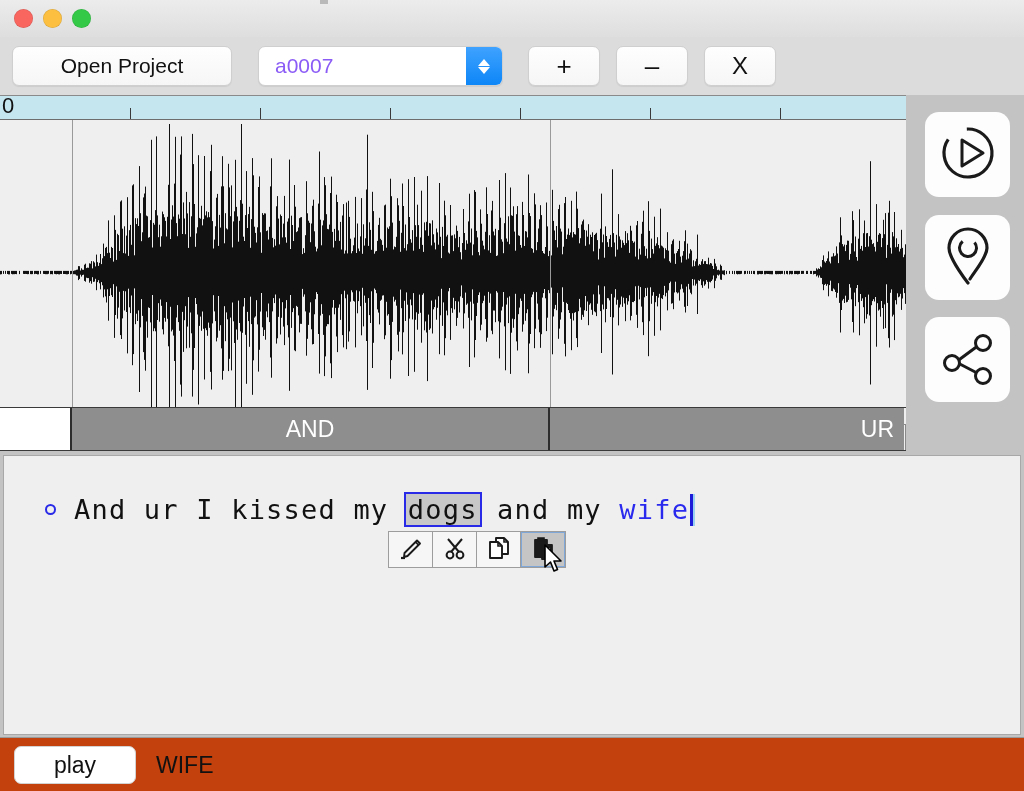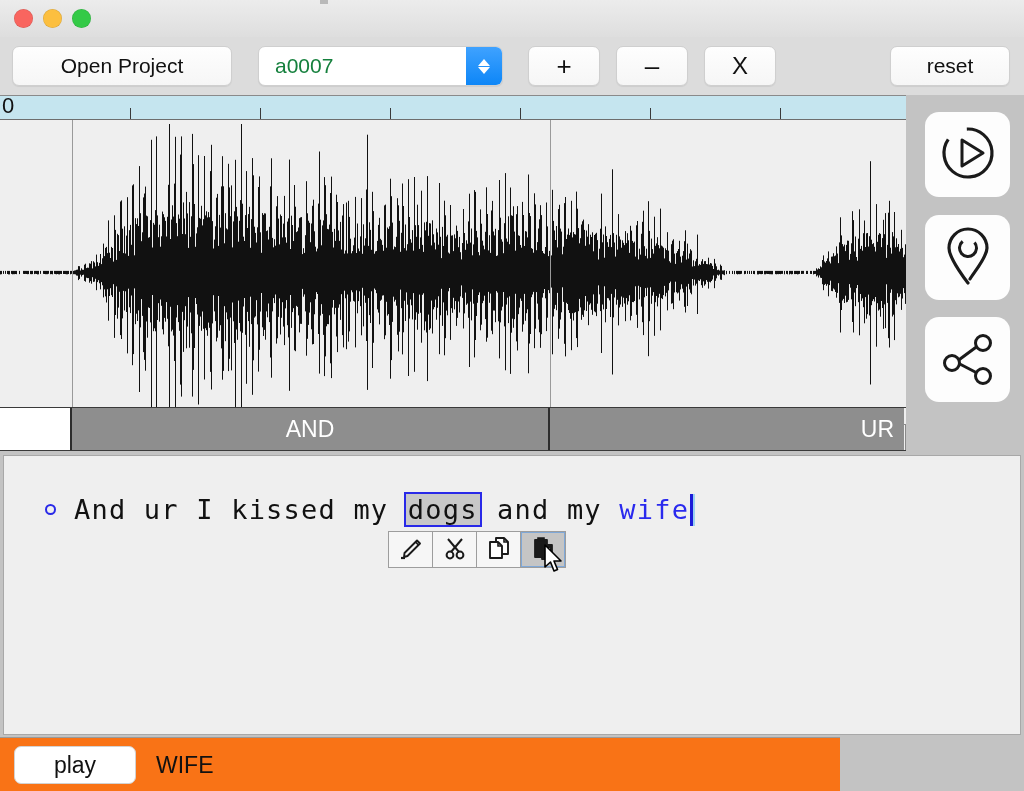--- a/index.html
+++ b/index.html
@@ -64,21 +64,21 @@
     position: absolute; left: 258px; top: 9px; width: 245px; height: 40px;
     background: #ffffff;
     border: 1px solid #cfcfcf;
     border-radius: 7px;
     box-shadow: 0 1px 1px rgba(0,0,0,.07);
     box-sizing: border-box;
     display: flex; align-items: center;
     overflow: hidden;
   }
   #stepper-value {
-    flex: 1; padding-left: 16px; font-size: 21px; color: #15803d;
+    flex: 1; padding-left: 16px; font-size: 21px; color: #8b5cf6;
   }
   #stepper-arrows {
     width: 36px; height: 100%;
     background: linear-gradient(#3fa2ff, #0d86f7);
     display: flex; flex-direction: column;
     align-items: center; justify-content: center;
     color: #fff; gap: 1px;
     cursor: pointer;
   }
   .chev { width: 0; height: 0; }
@@ -228,22 +228,22 @@
 
   #mouse-cursor {
     position: absolute; left: 543px; top: 544px;
     width: 22px; height: 30px;
     pointer-events: none;
   }
 
   
   #bottombar {
     position: absolute; left: 0; top: 737px;
-    width: 840px; height: 54px;
-    background: #f97316;
+    width: 1024px; height: 54px;
+    background: #c2410c;
     border-top: 1px solid #9a9a9a;
     display: flex; align-items: center;
   }
   #btn-play-bottom {
     margin-left: 14px;
     width: 122px; height: 38px;
     background: #ffffff;
     border: 1px solid #d2d2d2;
     border-radius: 7px;
     display: flex; align-items: center; justify-content: center;
@@ -281,21 +281,20 @@
         <div class="chev down"></div>
       </div>
     </div>
 
     <div class="tbtn" id="btn-plus">+</div>
 
     <div class="tbtn" id="btn-minus">–</div>
 
     <div class="tbtn" id="btn-x">X</div>
 
-    <div class="tbtn" id="btn-reset">reset</div>
   </div>
 
   <div id="wave-area">
 
     <div id="ruler">
       <div id="ruler-zero">0</div>
 
     <div class="rtick" style="left: 130px;"></div>
         <div class="rtick" style="left: 260px;"></div>
         <div class="rtick" style="left: 390px;"></div>

